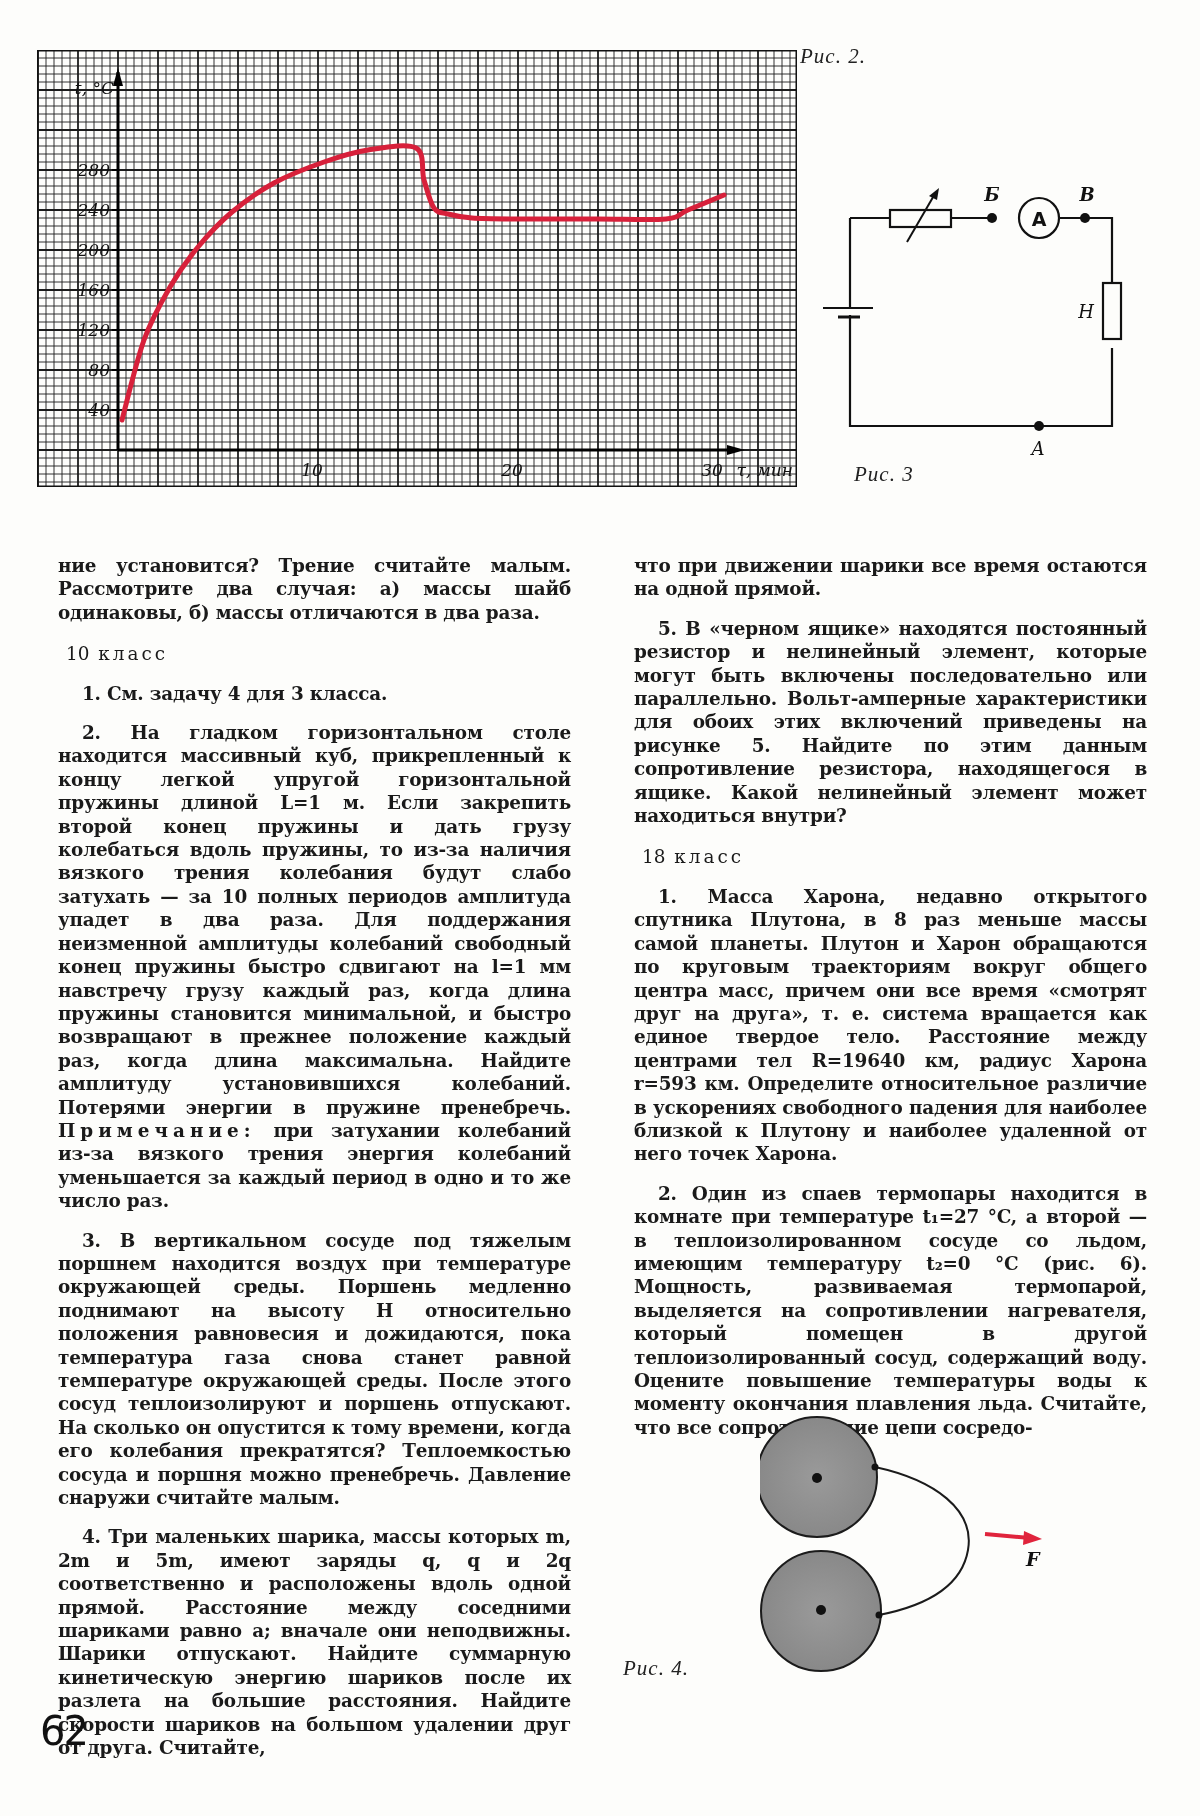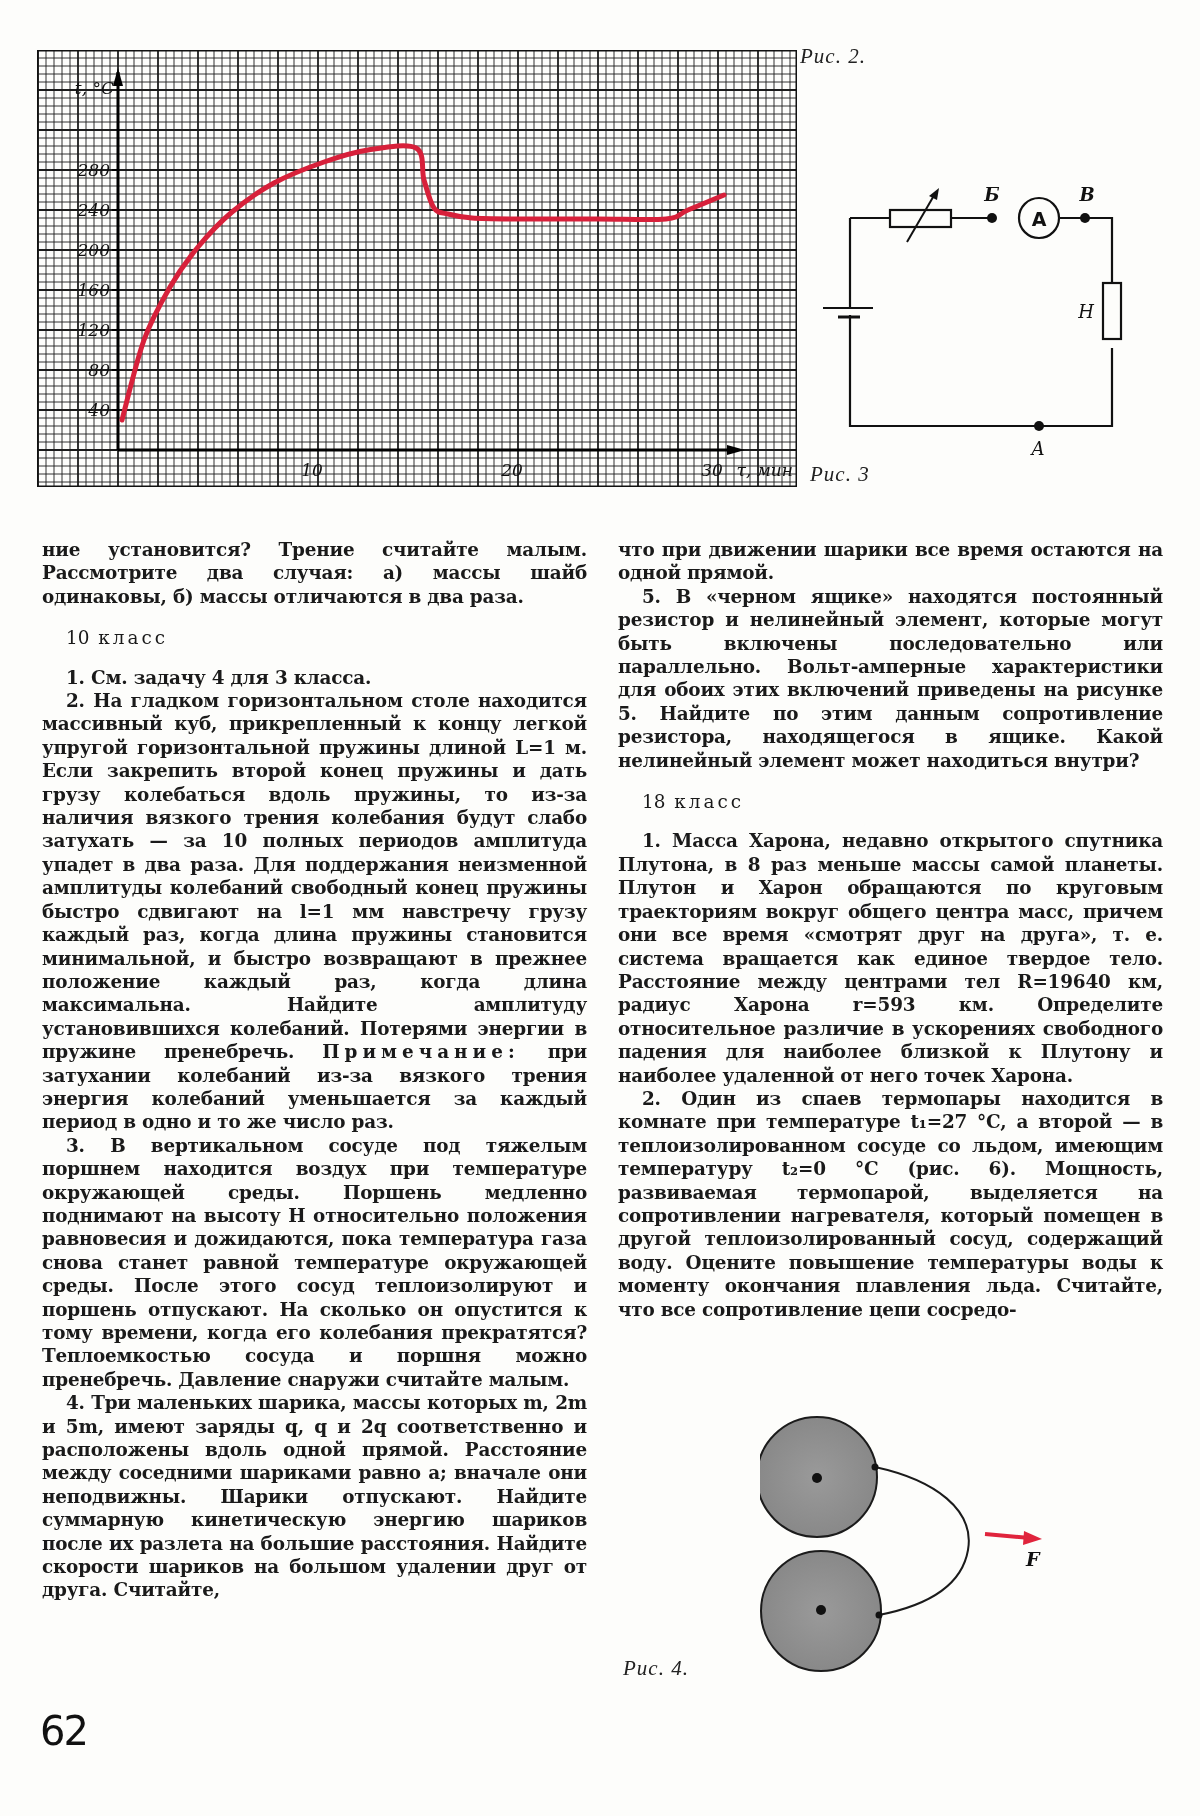--- a/index.html
+++ b/index.html
@@ -5,21 +5,21 @@
   html, body { margin: 0; padding: 0; background: #fdfdfb; }
   body { width: 1200px; height: 1816px; position: relative; overflow: hidden;
          font-family: "DejaVu Serif", "Liberation Serif", serif; color: #1a1a1a; }
   .abs { position: absolute; }
   #chart-wrap { left: 37px; top: 50px; width: 760px; height: 437px; }
   #chart-svg { width: 760px; height: 437px; display: block; }
   .caption { font-family: "Liberation Serif", "DejaVu Serif", serif; font-style: italic;
              font-size: 21px; letter-spacing: 1px; color: #222; }
   .col { width: 545px; font-size: 18.4px; line-height: 23.4px; text-align: justify;
          font-weight: bold; font-family: "DejaVu Serif", serif; letter-spacing: -0.2px; }
-  .col p { margin: 0; text-indent: 0; }
+  .col p { margin: 16px; text-indent: 0; }
   .col p.ind { text-indent: 24px; }
   .col .head { text-indent: 24px; font-weight: normal; letter-spacing: 3px; margin: 18px 0 16px; }
   .col .head .num { letter-spacing: 0; }
   .num-b { font-weight: bold; }
   .sp { letter-spacing: 5px; }
   #left-col { left: 42px; top: 538px; }
   #right-col { left: 618px; top: 538px; }
   #page-number { left: 40px; top: 1708px; font-family: "DejaVu Sans", sans-serif;
                  font-size: 40px; font-weight: normal; color: #111; letter-spacing: -2px; }
   .tick-lab { font-family: "DejaVu Serif", serif; font-style: italic; font-size: 17px; fill: #111; }
@@ -260,21 +260,21 @@
   <circle cx="192" cy="38" r="5" fill="#111"></circle>
   <circle cx="285" cy="38" r="5" fill="#111"></circle>
   <circle cx="239" cy="246" r="5" fill="#111"></circle>
   <text x="239" y="46" text-anchor="middle" font-family="DejaVu Sans, sans-serif" font-weight="bold" font-size="19" fill="#111">A</text>
   <text x="192" y="21" text-anchor="middle" font-family="DejaVu Serif, serif" font-style="italic" font-weight="bold" font-size="18" fill="#111">Б</text>
   <text x="287" y="21" text-anchor="middle" font-family="DejaVu Serif, serif" font-style="italic" font-weight="bold" font-size="18" fill="#111">В</text>
   <text x="238" y="275" text-anchor="middle" font-family="DejaVu Serif, serif" font-style="italic" font-size="18" fill="#111">А</text>
   <text x="286" y="138" text-anchor="middle" font-family="DejaVu Serif, serif" font-style="italic" font-size="18" fill="#111">Н</text>
 </svg>
 
-<div class="abs caption" style="left:810px; top:462px;">Рис. 3</div>
+<div class="abs caption" style="left:854px; top:462px;">Рис. 3</div>
 
 <div id="left-col" class="abs col">
     <p class=""><span>ние установится? Трение считайте малым. Рассмотрите два случая: а) массы шайб одинаковы, б) массы отличаются в два раза.</span></p>
     <p class="head"><span class="num">10</span> <span>класс</span></p>
     <p class="ind"><span class="num-b">1.</span> <span>См. задачу 4 для 3 класса.</span></p>
     <p class="ind"><span class="num-b">2.</span> <span>На гладком горизонтальном столе находится массивный куб, прикрепленный к концу легкой упругой горизонтальной пружины длиной L=1 м. Если закрепить второй конец пружины и дать грузу колебаться вдоль пружины, то из-за наличия вязкого трения колебания будут слабо затухать — за 10 полных периодов амплитуда упадет в два раза. Для поддержания неизменной амплитуды колебаний свободный конец пружины быстро сдвигают на l=1 мм навстречу грузу каждый раз, когда длина пружины становится минимальной, и быстро возвращают в прежнее положение каждый раз, когда длина максимальна. Найдите амплитуду установившихся колебаний. Потерями энергии в пружине пренебречь.</span> <span class="sp">Примечание:</span> <span>при затухании колебаний из-за вязкого трения энергия колебаний уменьшается за каждый период в одно и то же число раз.</span></p>
     <p class="ind"><span class="num-b">3.</span> <span>В вертикальном сосуде под тяжелым поршнем находится воздух при температуре окружающей среды. Поршень медленно поднимают на высоту H относительно положения равновесия и дожидаются, пока температура газа снова станет равной температуре окружающей среды. После этого сосуд теплоизолируют и поршень отпускают. На сколько он опустится к тому времени, когда его колебания прекратятся? Теплоемкостью сосуда и поршня можно пренебречь. Давление снаружи считайте малым.</span></p>
     <p class="ind"><span class="num-b">4.</span> <span>Три маленьких шарика, массы которых m, 2m и 5m, имеют заряды q, q и 2q соответственно и расположены вдоль одной прямой. Расстояние между соседними шариками равно a; вначале они неподвижны. Шарики отпускают. Найдите суммарную кинетическую энергию шариков после их разлета на большие расстояния. Найдите скорости шариков на большом удалении друг от друга. Считайте,</span></p>
   </div>
 <div id="right-col" class="abs col">

